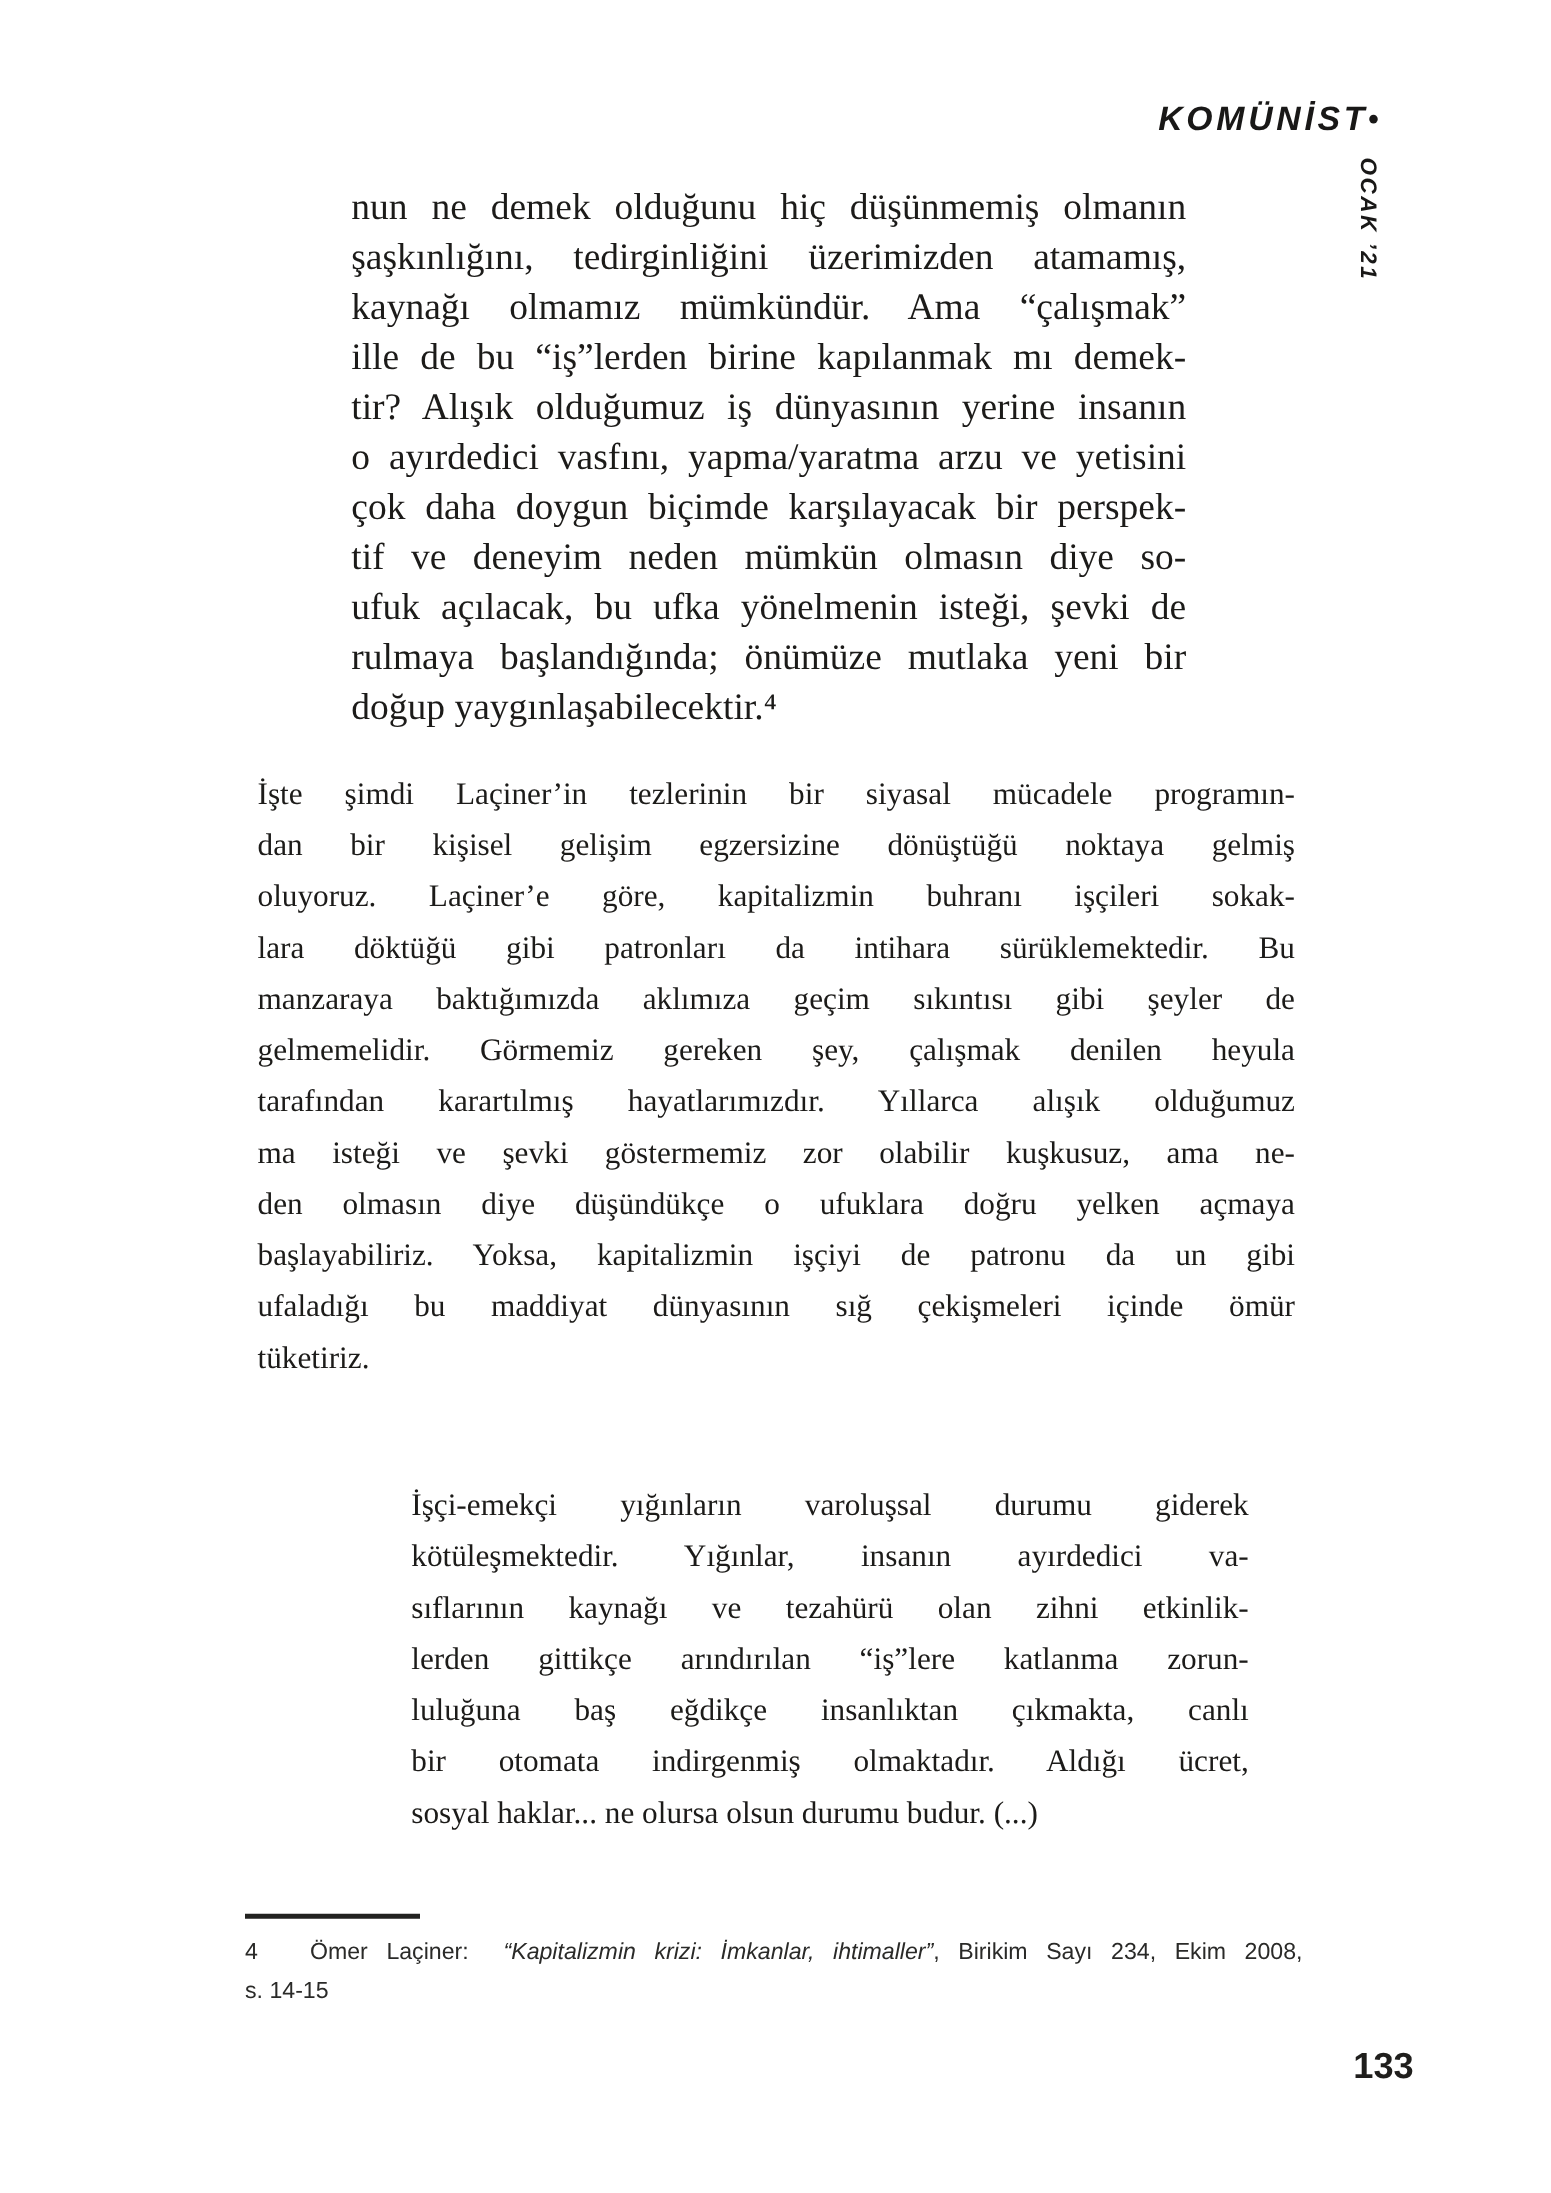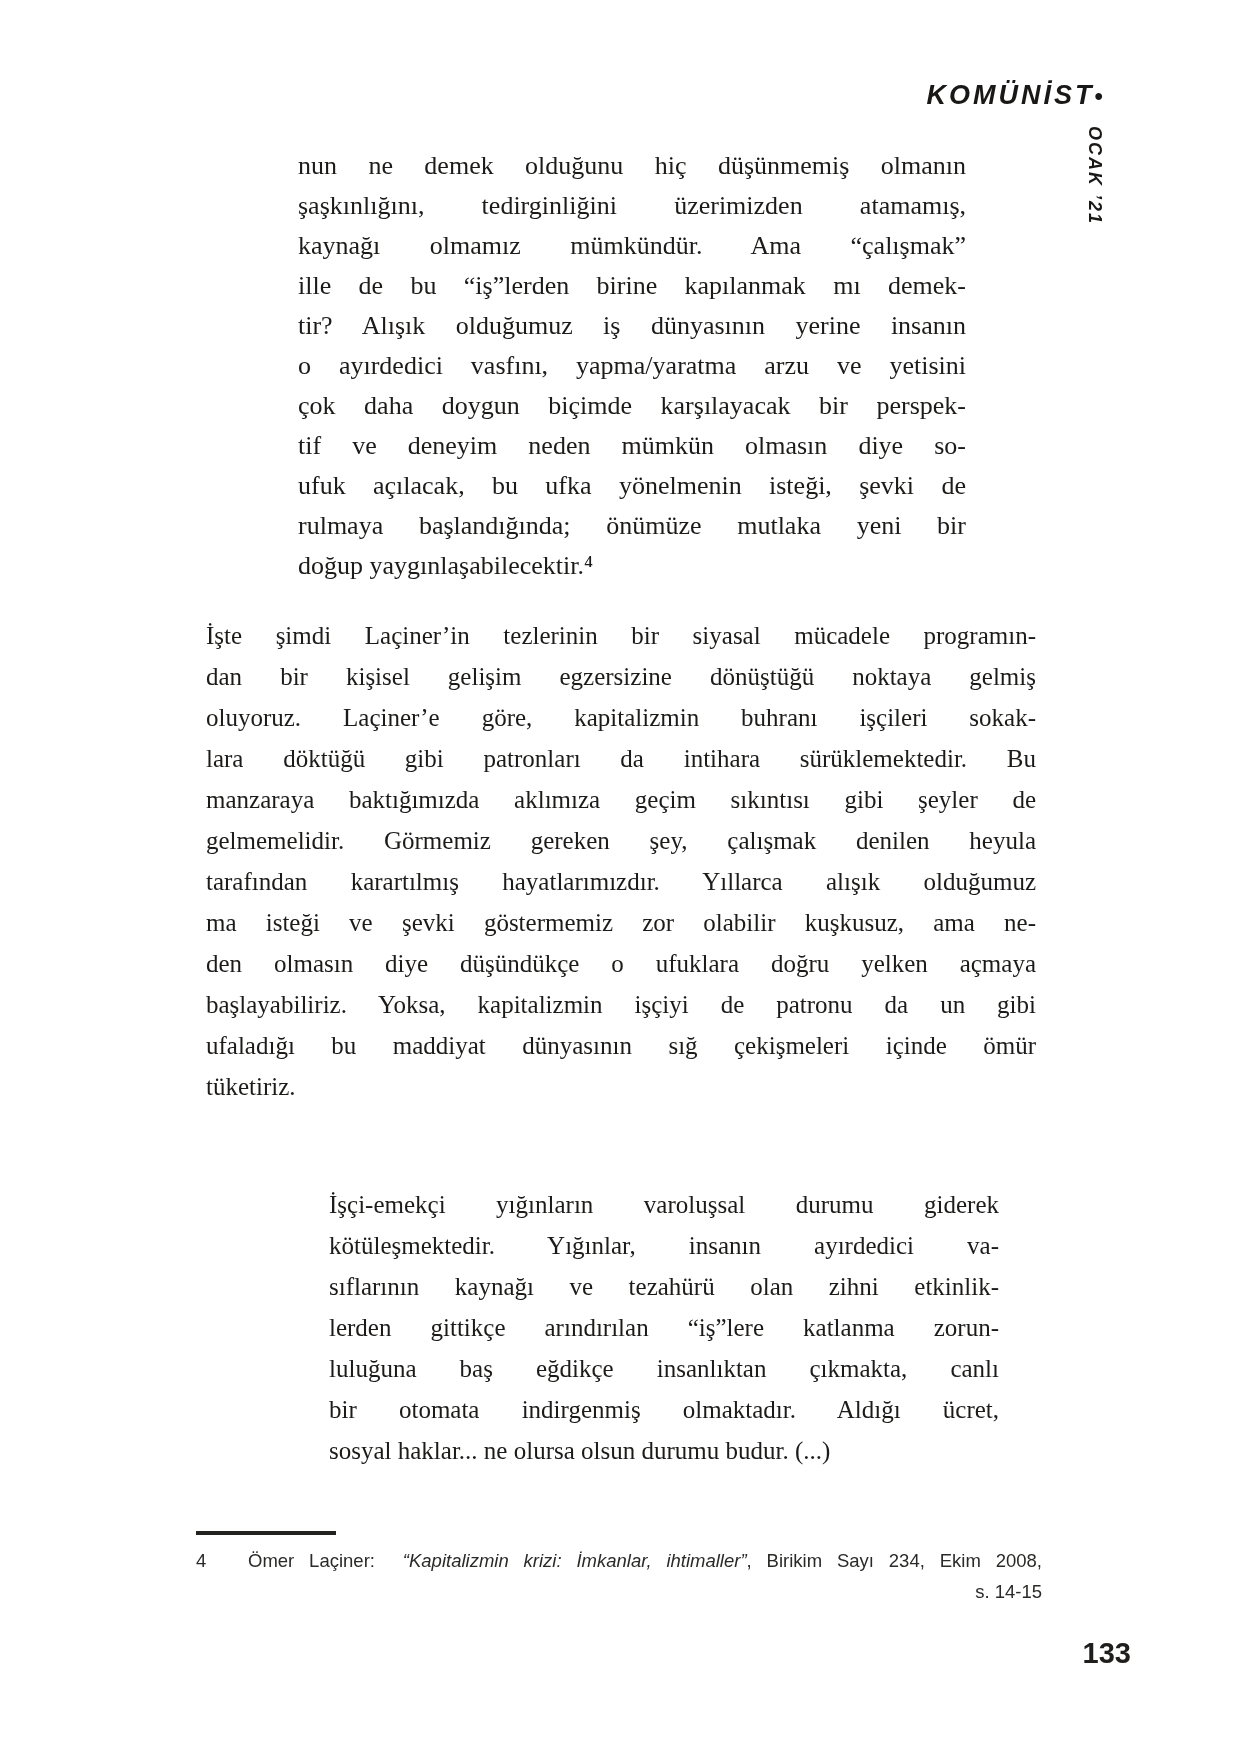--- a/index.html
+++ b/index.html
@@ -48,21 +48,21 @@
     color: #191817;
     white-space: nowrap;
   }
 
   
   .serif-block {
     position: absolute;
     font-family: "Liberation Serif", "DejaVu Serif", serif;
     color: #1c1b19;
   }
-  .quote1 { left: 298px; top: 146px; width: 668px; font-size: 26px; line-height: 40px; }
+  .quote1 { left: 281px; top: 146px; width: 668px; font-size: 30px; line-height: 40px; }
   .body-par { left: 206px; top: 615px; width: 830px; font-size: 25px; line-height: 41px; }
   .quote2 { left: 283px; top: 1184px; width: 670px; font-size: 25px; line-height: 41px; margin-left: 46px; }
 
   .tline { text-align: justify; text-align-last: justify; }
   .tline.tlast { text-align-last: left; }
 
   
   .footnote-rule {
     position: absolute;
     left: 196px;
@@ -75,21 +75,21 @@
     position: absolute;
     left: 196px;
     top: 1545px;
     width: 846px;
     font-family: "Liberation Sans", sans-serif;
     font-size: 18.5px;
     line-height: 31px;
     color: #2a2a28;
   }
   .footnote .fn-line1 { text-align: justify; text-align-last: justify; }
-  .footnote .fn-line2 { text-align: right; }
+  .footnote .fn-line2 { text-align: left; }
   .fn-num { display: inline-block; width: 52px; }
   .fn-italic { font-style: italic; margin-left: 13px; }
 
   
   .page-number {
     position: absolute;
     top: 1637px;
     right: 110px;
     font-family: "Liberation Sans", sans-serif;
     font-weight: bold;

